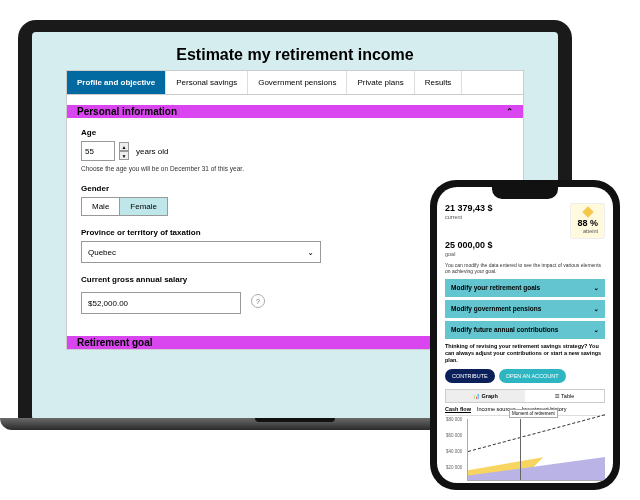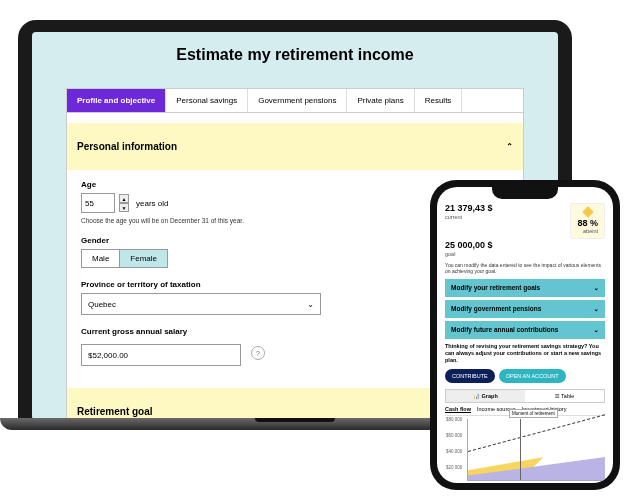--- a/index.html
+++ b/index.html
@@ -2,26 +2,26 @@
 <html><head>
 <meta charset="utf-8">
 <style>
 *{box-sizing:border-box;margin:0;padding:0;font-family:Arial,Helvetica,sans-serif}
 body{width:640px;height:500px;background:#fff;position:relative;overflow:hidden}
 .laptop{position:absolute;top:20px;left:18px;width:554px;height:400px;background:#1a1a1a;border-radius:18px 18px 0 0;padding:12px 14px 0 14px}
 .laptop-screen{width:100%;height:100%;background:#d6edf0;border-radius:4px;overflow:hidden;position:relative}
 .laptop-base{position:absolute;top:418px;left:0;width:590px;height:12px;background:linear-gradient(#6a6a6a,#2a2a2a);border-radius:0 0 20px 20px}
 .laptop-notch{position:absolute;top:418px;left:255px;width:80px;height:4px;background:#111;border-radius:0 0 6px 6px}
 .app{padding:14px 34px 0 34px}
-.title{text-align:center;font-weight:700;font-size:16px;margin-bottom:24px}
+.title{text-align:center;font-weight:700;font-size:16px;margin-bottom:6px}
 .tabs{display:flex;background:#fff;border:1px solid #ccc}
 .tab{padding:7px 10px;font-size:8px;border-right:1px solid #ddd;cursor:pointer}
-.tab.active{background:#6d28d9;color:#fff;font-weight:700}
+.tab.active{background:#0369a1;color:#fff;font-weight:700}
 .panel{background:#fff;border:1px solid #ccc;border-top:none;padding:10px 0 0 0}
-.section-head{background:#fef9c3;padding:18px 10px;font-weight:700;font-size:10px;display:flex;justify-content:space-between;align-items:center}
+.section-head{background:#d946ef;padding:1px 10px;font-weight:700;font-size:10px;display:flex;justify-content:space-between;align-items:center}
 .section-body{padding:10px 14px}
 .lbl{font-size:8px;font-weight:700;margin-bottom:4px}
 .hint{font-size:6.5px;color:#333;margin-top:4px}
 .row{display:flex;align-items:center;gap:4px}
 .age-in{width:34px;height:20px;border:1px solid #999;font-size:8px;padding:0 3px}
 .spin{display:flex;flex-direction:column}
 .spin button{width:10px;height:9px;border:1px solid #999;background:#eee;font-size:5px;line-height:4px;padding:0}
 .yo{font-size:8px;margin-left:3px}
 .seg{display:flex;margin-top:4px}
 .seg-btn{border:1px solid #999;padding:4px 10px;font-size:8px;background:#fff}

